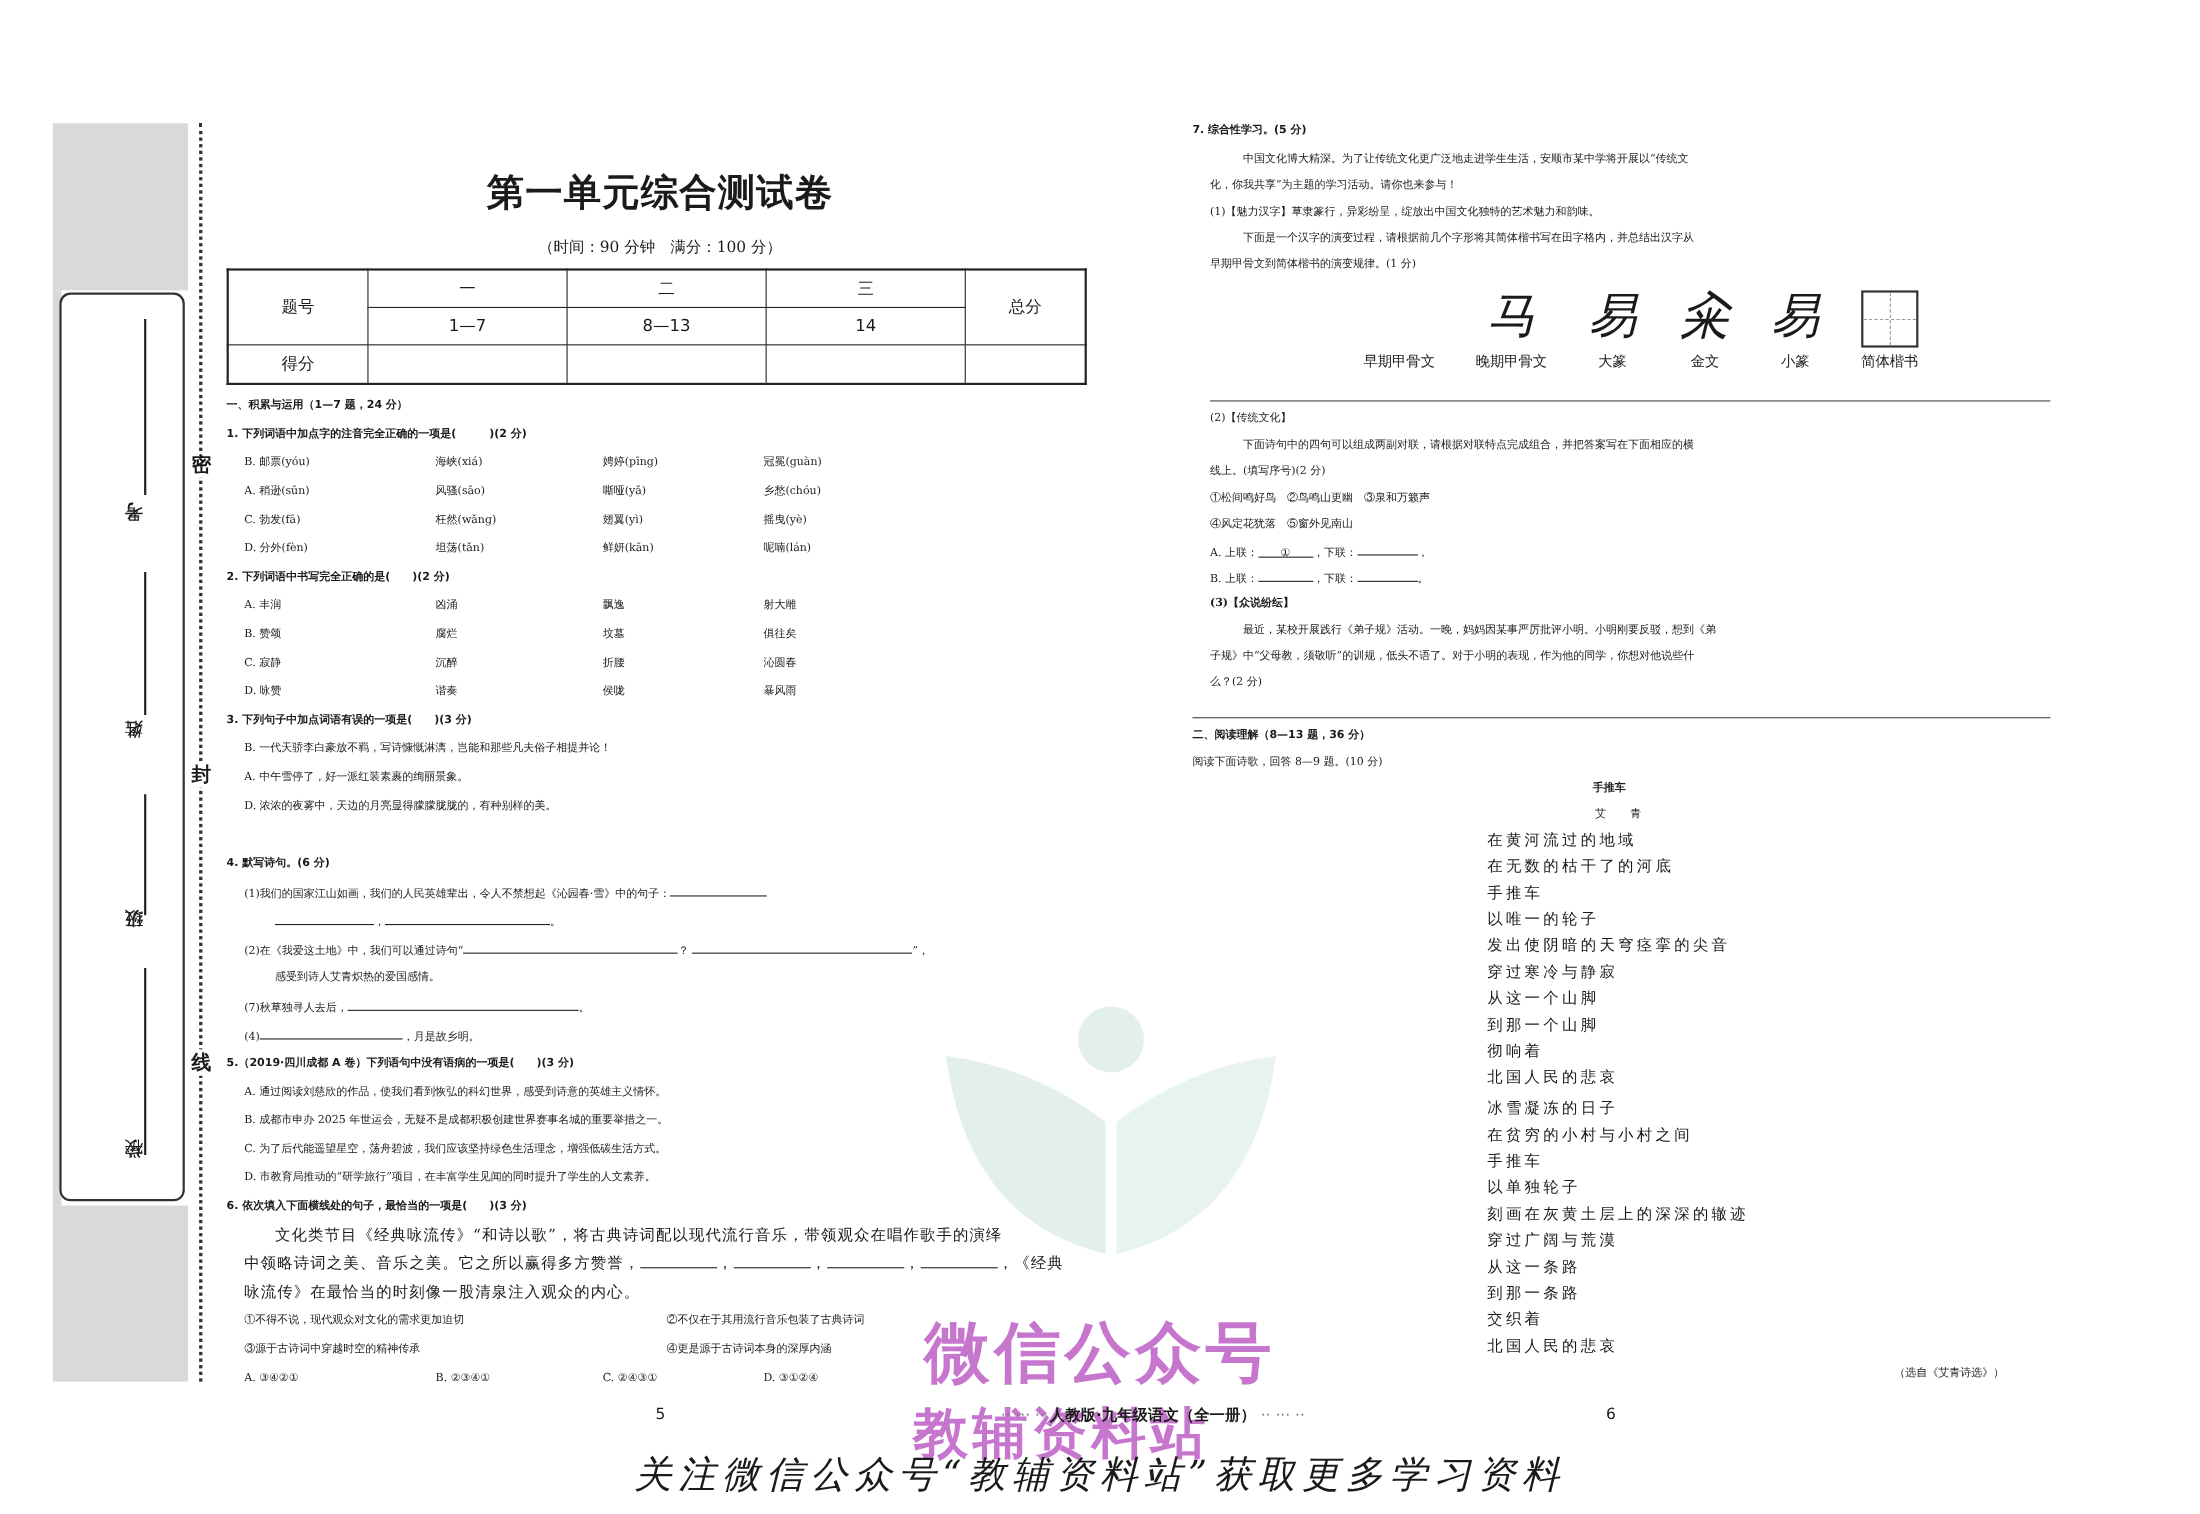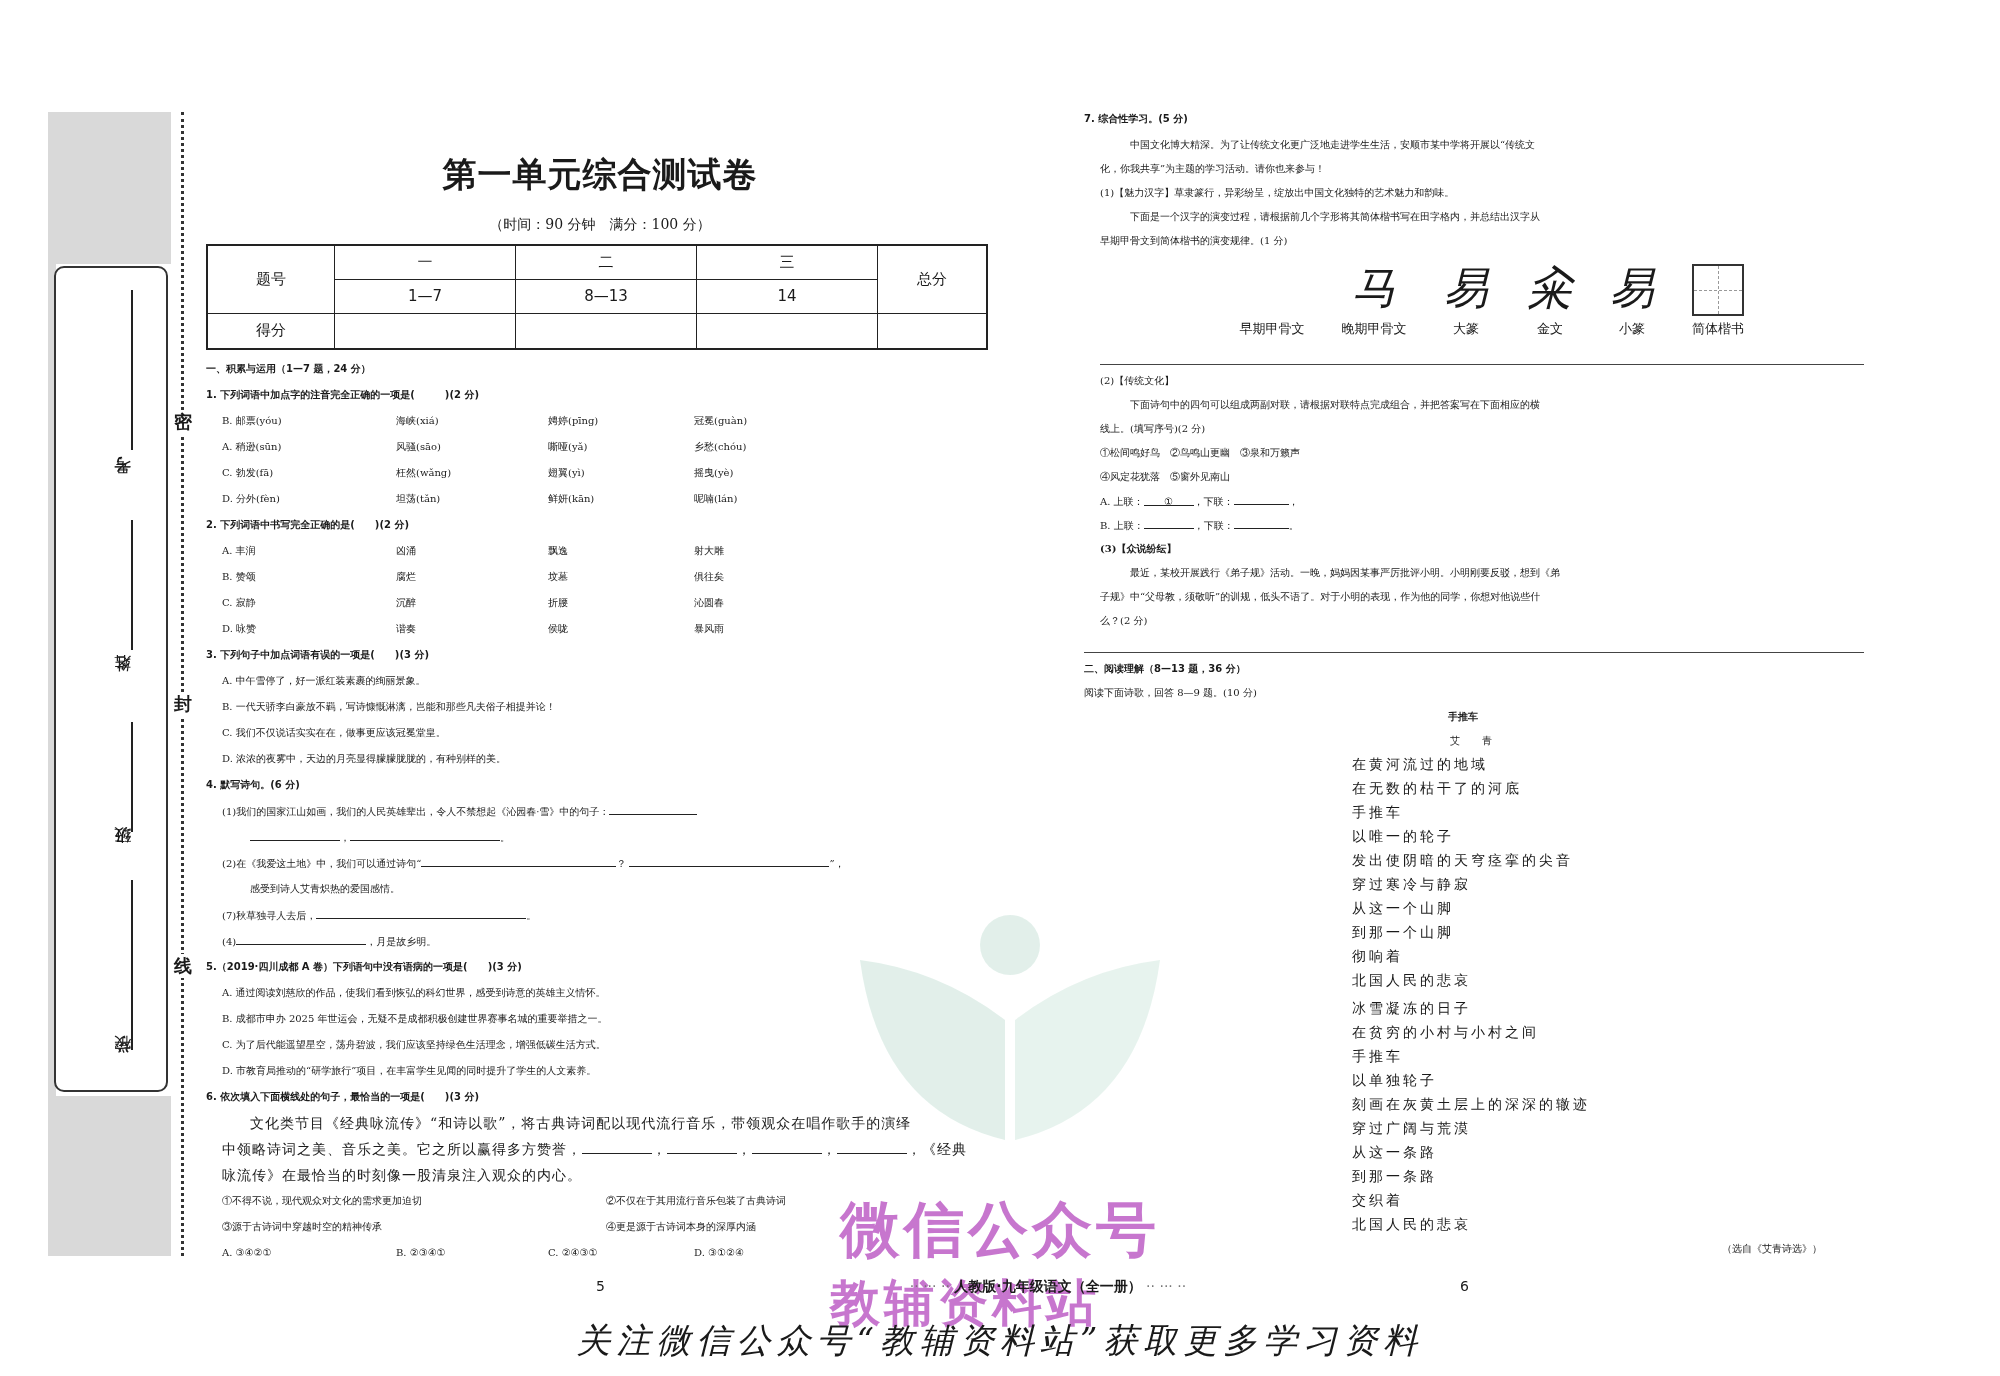--- a/index.html
+++ b/index.html
@@ -147,23 +147,22 @@
   <div class="txt opt-row">
       <span style="width:174px">D. 咏赞</span>
       <span style="width:152px">谐奏</span>
       <span style="width:146px">侯咙</span>
       <span>暴风雨</span>
     </div>
 </div>
 
 <div class="abs txt bold" style="left:206px;top:642px;">3. 下列句子中加点词语有误的一项是(　　)(3 分)</div>
 <div class="abs" style="left:222px;top:668px;">
+  <div class="txt">B. 一代天骄李白豪放不羁，写诗慷慨淋漓，岂能和那些凡夫俗子相提并论！</div>
   <div class="txt">A. 中午雪停了，好一派红装素裹的绚丽景象。</div>
-  <div class="txt">B. 一代天骄李白豪放不羁，写诗慷慨淋漓，岂能和那些凡夫俗子相提并论！</div>
-  <div class="txt">C. 我们不仅说话实实在在，做事更应该冠冕堂皇。</div>
   <div class="txt">D. 浓浓的夜雾中，天边的月亮显得朦朦胧胧的，有种别样的美。</div>
 </div>
 
 <div class="abs txt bold" style="left:206px;top:772px;">4. 默写诗句。(6 分)</div>
 <div class="abs txt" style="left:222px;top:798px;">
   <span>(1)我们的国家江山如画，我们的人民英雄辈出，令人不禁想起《沁园春·雪》中的句子：</span><span class="uline" style="width:88px"></span>
 </div>
 <div class="abs txt" style="left:250px;top:824px;">
   <span class="uline" style="width:90px"></span>，<span class="uline" style="width:150px"></span>。
 </div>

